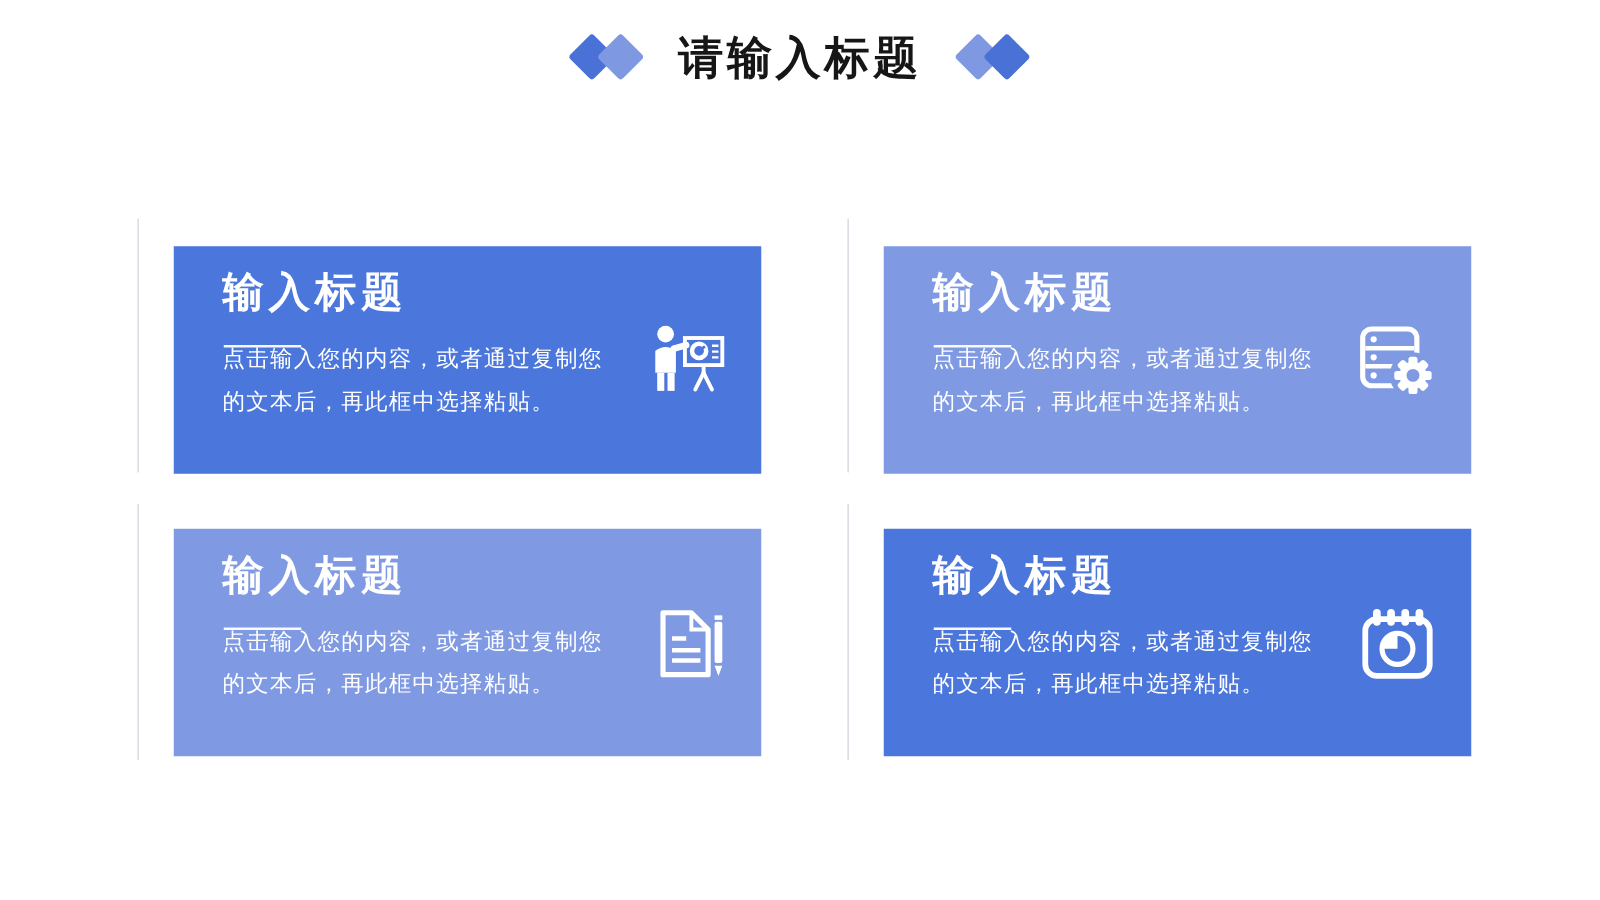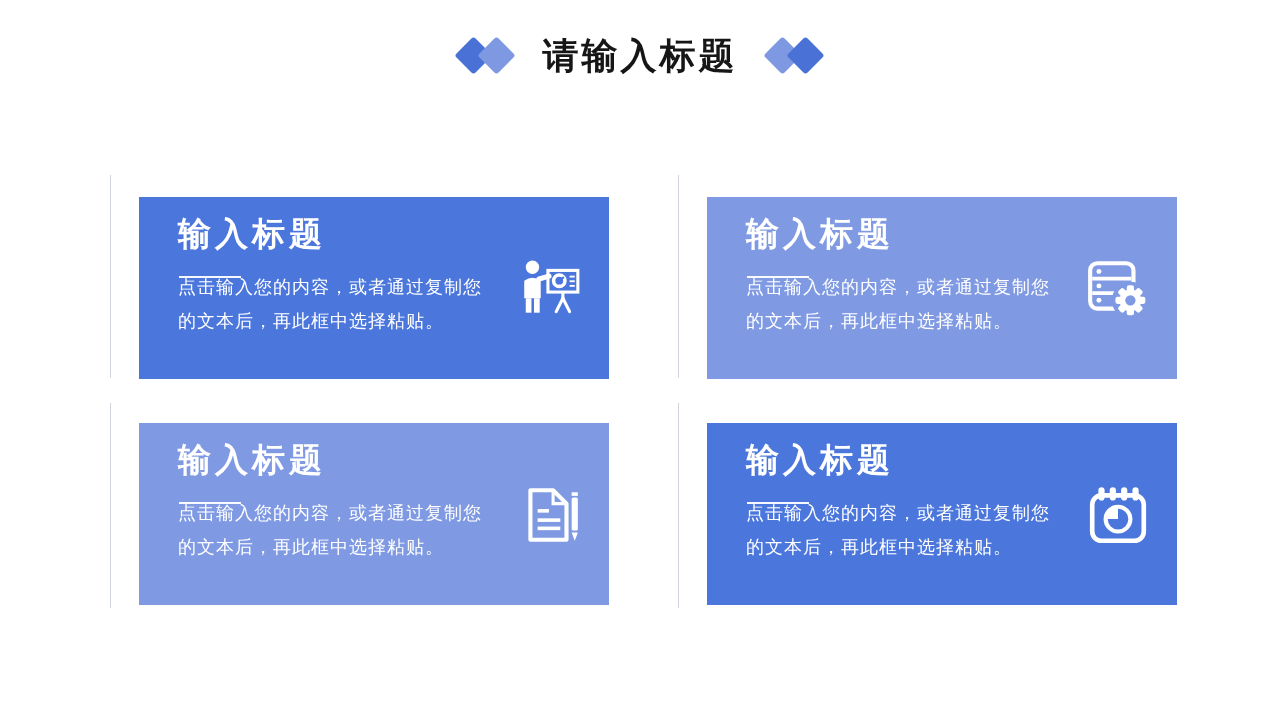--- a/index.html
+++ b/index.html
@@ -9,21 +9,21 @@
     background: #ffffff;
     font-family: "Liberation Sans", "DejaVu Sans", sans-serif;
     overflow: hidden;
   }
   .slide { position: relative; width: 1280px; height: 720px; background: #ffffff; }
 
   
   .header {
     position: absolute; top: 0; left: 0; right: 0;
     display: flex; justify-content: center; align-items: center;
-    gap: 30px; padding-top: 32px;
+    gap: 30px; padding-top: 22px;
   }
   .page-title {
     margin: 0;
     font-size: 36px; font-weight: 700;
     color: #161616; letter-spacing: 3px;
     line-height: 1.2;
   }
   .diamond-pair { position: relative; width: 54px; height: 48px; }
   .diamond {
     position: absolute; top: 10px;

